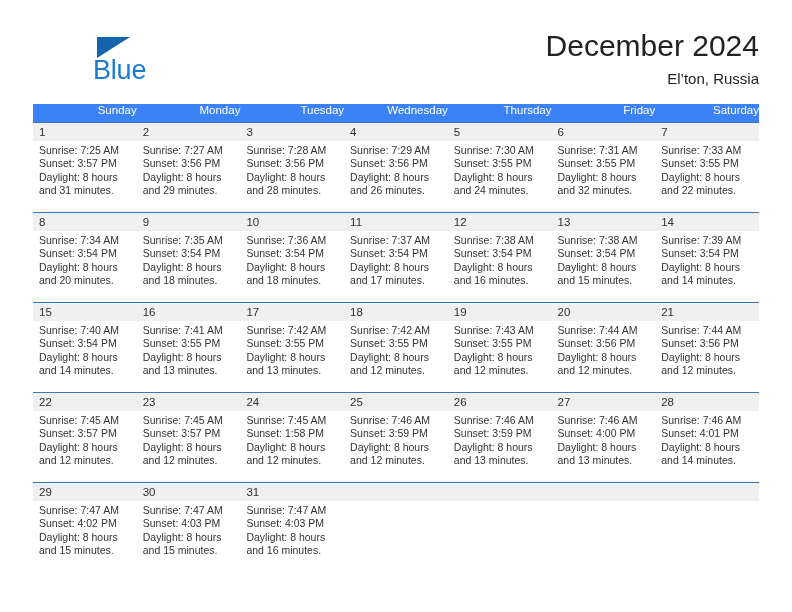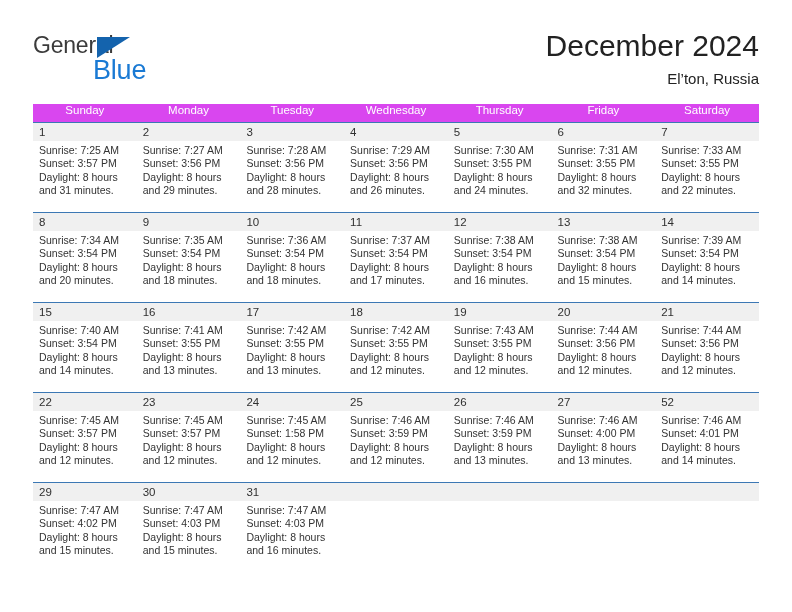--- a/index.html
+++ b/index.html
@@ -92,25 +92,25 @@
     border-collapse: collapse;
     table-layout: fixed;
   }
   .calendar th,
   .calendar td {
     padding: 0;
     margin: 0;
     vertical-align: top;
   }
   thead th {
-    background: #d946ef;
+    background: #3b82f6;
     color: #ffffff;
     font-size: 11.5px;
     font-weight: normal;
-    text-align: center;
+    text-align: right;
     padding: 5px 0 5px 6px;
     height: 18px;
     box-sizing: border-box;
   }
 
   tbody tr {
     border-top: 1px solid #3c78b4;
   }
   tbody td {
     height: 89px;
@@ -144,21 +144,20 @@
   }
 </style>
 </head>
 <body>
 
 <div class="page">
 
   <div class="header">
 
     <div class="logo">
-      <span class="logo-general">General</span>
       <span class="logo-tri"></span>
       <span class="logo-blue">Blue</span>
     </div>
 
     <div class="title-block">
       <div class="cal-title">December 2024</div>
       <div class="cal-subtitle">El’ton, Russia</div>
     </div>
 
   </div>
@@ -479,21 +478,21 @@
               <div class="details">
                 <div>Sunrise: 7:46 AM</div>
                 <div>Sunset: 4:00 PM</div>
                 <div>Daylight: 8 hours</div>
                 <div>and 13 minutes.</div>
               </div>
             </div>
           </td>
         <td>
             <div class="cell-inner">
-              <div class="daynum">52</div>
+              <div class="daynum">28</div>
               <div class="details">
                 <div>Sunrise: 7:46 AM</div>
                 <div>Sunset: 4:01 PM</div>
                 <div>Daylight: 8 hours</div>
                 <div>and 14 minutes.</div>
               </div>
             </div>
           </td>
       </tr>
 

